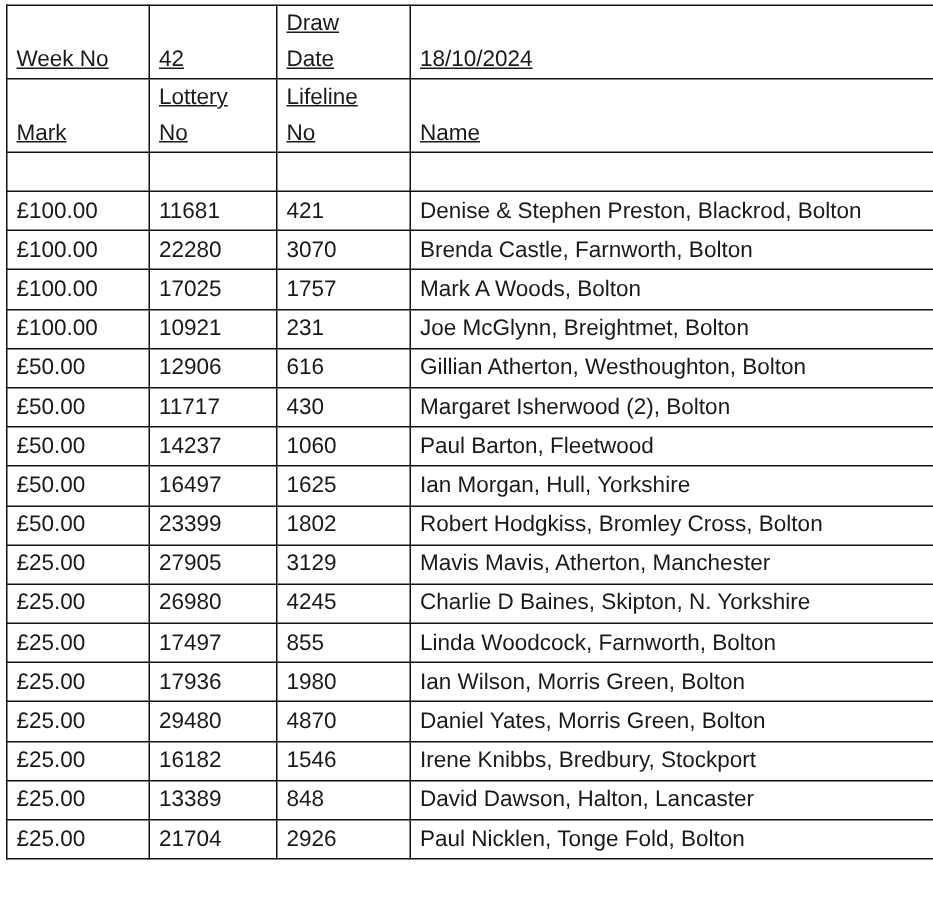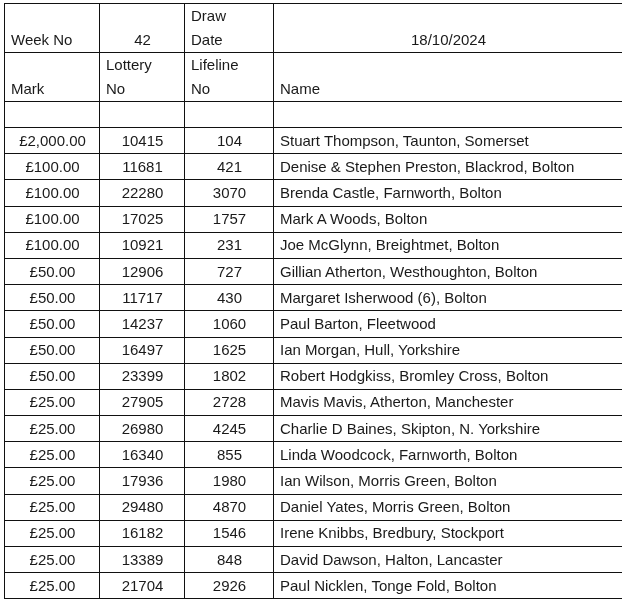--- a/index.html
+++ b/index.html
@@ -27,25 +27,25 @@
       border: 1.4px solid #111;
       padding: 0 5px 0 6px;
       white-space: nowrap;
       overflow: hidden;
       line-height: 24px;
     }
     col.c-prize { width: 95px; }
     col.c-lottery { width: 85px; }
     col.c-lifeline { width: 89px; }
     col.c-name { width: 349px; }
-    tr.hdr td { height: 47px; vertical-align: bottom; padding-bottom: 0px; }
+    tr.hdr td { height: 47px; vertical-align: bottom; padding-bottom: 0px; text-decoration: underline; }
     tr.hdr td .two { display: block; line-height: 24px; }
     tr.blank td { height: 25px; }
     tr.data td { height: 25.2px; vertical-align: middle; }
-    .r { text-align: center; }
+    .r { text-align: left; }
     .l { text-align: left; }
   </style>
 </head>
 <body>
 
 <table>
   <colgroup>
     <col class="c-prize">
     <col class="c-lottery">
     <col class="c-lifeline">
@@ -75,26 +75,20 @@
     </tr>
     <tr class="blank">
       <td></td>
       <td></td>
       <td></td>
       <td></td>
     </tr>
   </tbody>
   <tbody id="data-rows">
       <tr class="data">
-        <td class="r">£2,000.00</td>
-        <td class="r">10415</td>
-        <td class="r">104</td>
-        <td class="l">Stuart Thompson, Taunton, Somerset</td>
-      </tr>
-      <tr class="data">
         <td class="r">£100.00</td>
         <td class="r">11681</td>
         <td class="r">421</td>
         <td class="l">Denise &amp; Stephen Preston, Blackrod, Bolton</td>
       </tr>
       <tr class="data">
         <td class="r">£100.00</td>
         <td class="r">22280</td>
         <td class="r">3070</td>
         <td class="l">Brenda Castle, Farnworth, Bolton</td>
@@ -107,28 +101,28 @@
       </tr>
       <tr class="data">
         <td class="r">£100.00</td>
         <td class="r">10921</td>
         <td class="r">231</td>
         <td class="l">Joe McGlynn, Breightmet, Bolton</td>
       </tr>
       <tr class="data">
         <td class="r">£50.00</td>
         <td class="r">12906</td>
-        <td class="r">727</td>
+        <td class="r">616</td>
         <td class="l">Gillian Atherton, Westhoughton, Bolton</td>
       </tr>
       <tr class="data">
         <td class="r">£50.00</td>
         <td class="r">11717</td>
         <td class="r">430</td>
-        <td class="l">Margaret Isherwood (6), Bolton</td>
+        <td class="l">Margaret Isherwood (2), Bolton</td>
       </tr>
       <tr class="data">
         <td class="r">£50.00</td>
         <td class="r">14237</td>
         <td class="r">1060</td>
         <td class="l">Paul Barton, Fleetwood</td>
       </tr>
       <tr class="data">
         <td class="r">£50.00</td>
         <td class="r">16497</td>
@@ -137,32 +131,32 @@
       </tr>
       <tr class="data">
         <td class="r">£50.00</td>
         <td class="r">23399</td>
         <td class="r">1802</td>
         <td class="l">Robert Hodgkiss, Bromley Cross, Bolton</td>
       </tr>
       <tr class="data">
         <td class="r">£25.00</td>
         <td class="r">27905</td>
-        <td class="r">2728</td>
+        <td class="r">3129</td>
         <td class="l">Mavis Mavis, Atherton, Manchester</td>
       </tr>
       <tr class="data">
         <td class="r">£25.00</td>
         <td class="r">26980</td>
         <td class="r">4245</td>
         <td class="l">Charlie D Baines, Skipton,  N. Yorkshire</td>
       </tr>
       <tr class="data">
         <td class="r">£25.00</td>
-        <td class="r">16340</td>
+        <td class="r">17497</td>
         <td class="r">855</td>
         <td class="l">Linda Woodcock, Farnworth, Bolton</td>
       </tr>
       <tr class="data">
         <td class="r">£25.00</td>
         <td class="r">17936</td>
         <td class="r">1980</td>
         <td class="l">Ian Wilson, Morris Green, Bolton</td>
       </tr>
       <tr class="data">

